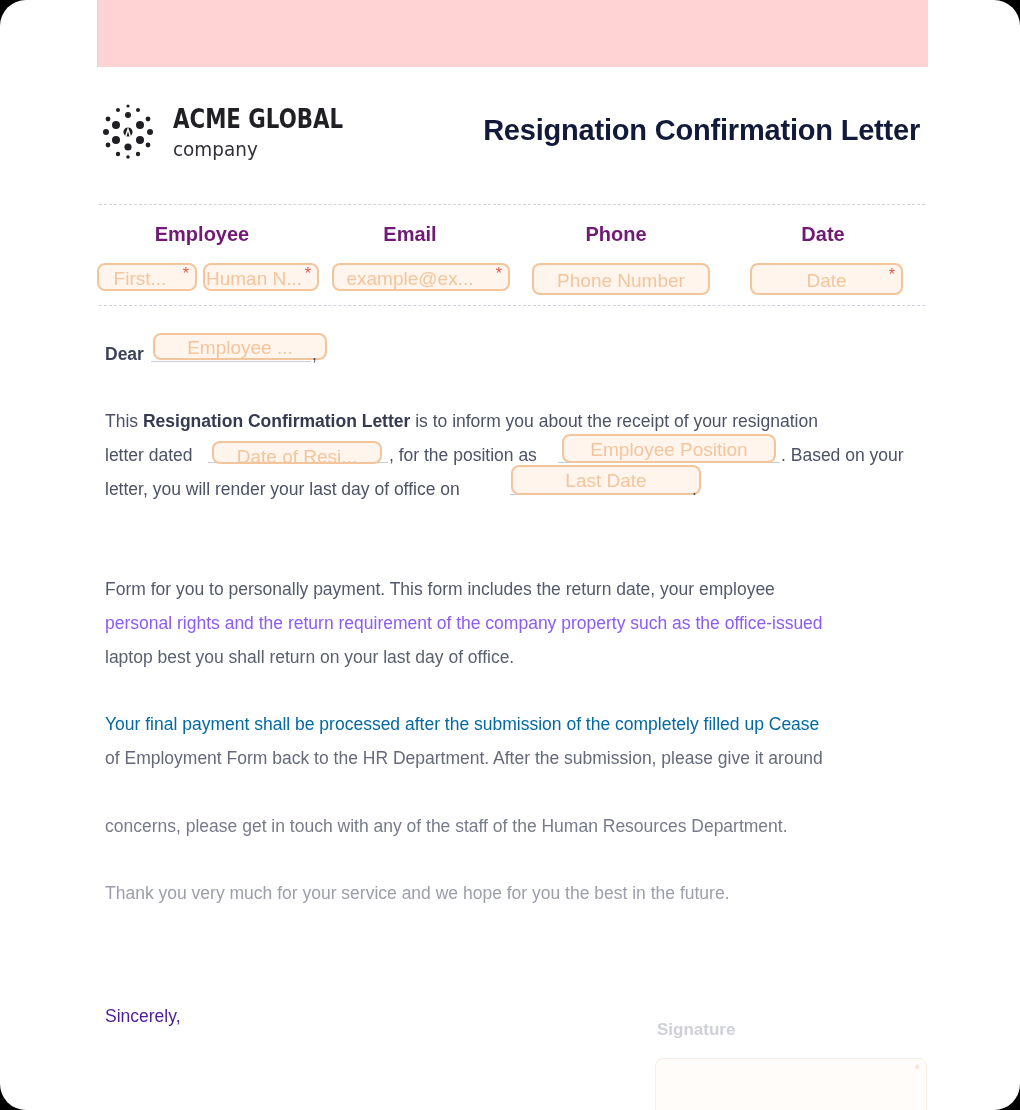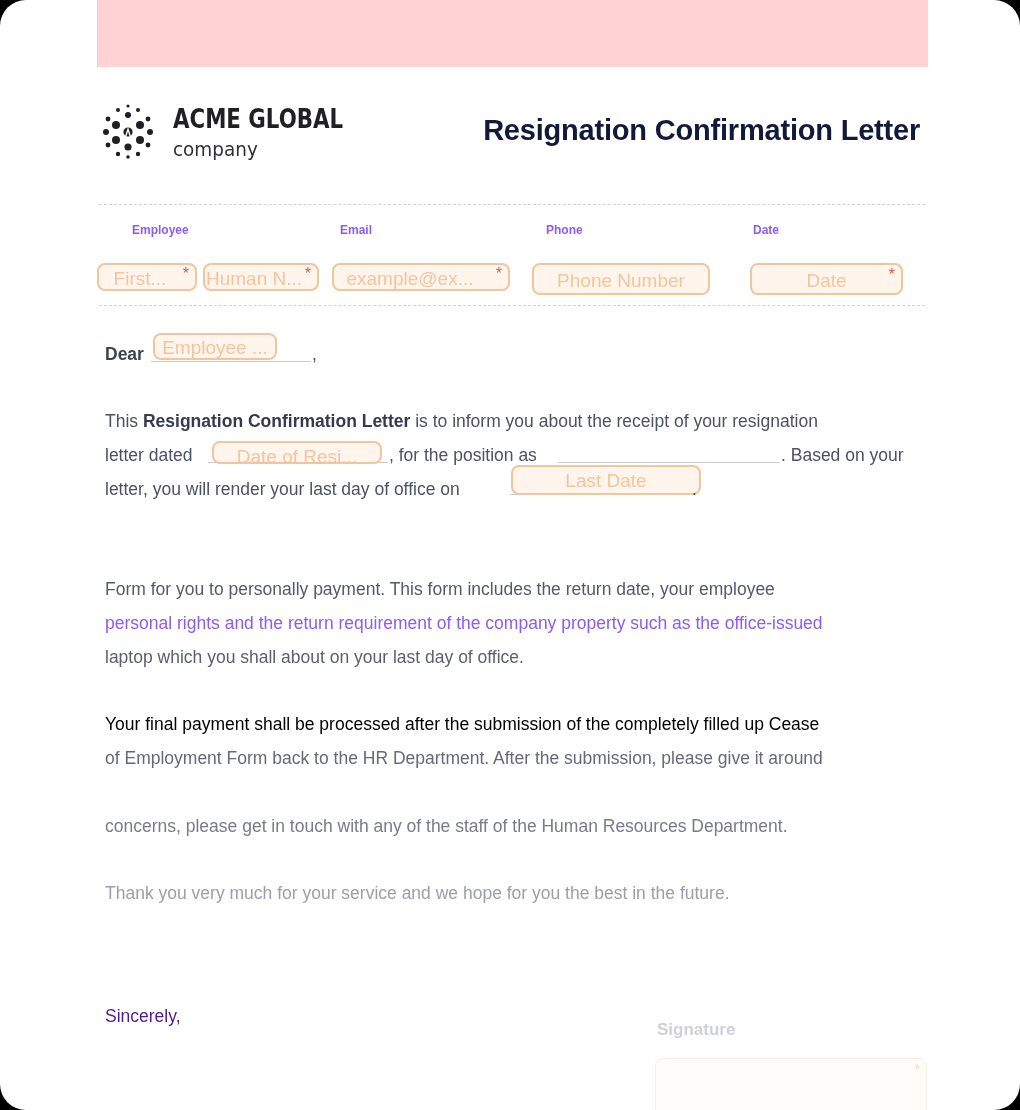--- a/index.html
+++ b/index.html
@@ -24,21 +24,22 @@
   .brand-sub {
     position:absolute; left:173px; top:137px; font-size:20px; color:#2f2f38;
     font-family:"DejaVu Sans", sans-serif; transform:scaleX(0.92); transform-origin:left top;
   }
   .doc-title {
     position:absolute; right:100px; top:114px; font-size:29px; font-weight:bold;
     color:#121a3a; letter-spacing:-0.2px;
   }
   .dash { position:absolute; left:99px; width:826px; border-top:1px dashed #cfd2da; }
   .col-label {
-    position:absolute; top:223px; font-size:12px; font-weight:bold; color:#8b5cf6;
+    position:absolute; top:223px; font-size:20px; font-weight:bold; color:#701a75;
+    text-align:center;
   }
   .field {
     position:absolute; height:28px; border:2px solid #f2c59c; border-radius:8px;
     background:#fff5ec; color:#f3c59d; font-size:19px; line-height:28px;
     text-align:center; box-sizing:border-box; white-space:nowrap; overflow:hidden;
   }
   .field .req {
     position:absolute; right:6px; top:-5px; color:#e5534b; font-size:16px;
   }
   .line { position:absolute; left:105px; font-size:17.5px; color:#4d5166; white-space:nowrap; }
@@ -111,48 +112,51 @@
   </div>
   <div class="field" style="left:750px;top:263px;width:153px;height:32px;line-height:32px">
     <span>Date</span>
     <span class="req" style="top:-6px">*</span>
   </div>
 
   <div class="dash" style="top:305px"></div>
 
   <div class="line" style="top:344px;font-weight:bold;color:#3d4259">Dear</div>
   <div class="underline" style="left:151px;top:361px;width:160px"></div>
-  <div class="field" style="left:153px;top:333px;width:124px;height:27px;line-height:26px">
+  <div class="field" style="left:153px;top:333px;width:174px;height:27px;line-height:26px">
     <span>Employee ...</span>
   </div>
   <div class="line" style="left:312px;top:344px">,</div>
 
   <div class="line" style="top:411px"><span>This </span><b>Resignation Confirmation Letter</b><span> is to inform you about the receipt of your resignation</span></div>
 
   <div class="line" style="top:445px">letter dated</div>
   <div class="underline" style="left:208px;top:462px;width:180px"></div>
   <div class="field" style="left:212px;top:441px;width:170px;height:23px;line-height:27px">
     <span>Date of Resi...</span>
   </div>
   <div class="line" style="left:389px;top:445px">, for the position as</div>
   <div class="underline" style="left:558px;top:462px;width:222px"></div>
+  <div class="field" style="left:562px;top:434px;width:214px;height:29px;line-height:27px">
+    <span>Employee Position</span>
+  </div>
   <div class="line" style="left:781px;top:445px">. Based on your</div>
 
   <div class="line" style="top:479px">letter, you will render your last day of office on</div>
   <div class="underline" style="left:510px;top:494px;width:182px"></div>
   <div class="field" style="left:511px;top:465px;width:190px;height:30px;line-height:28px">
     <span>Last Date</span>
   </div>
   <div class="line" style="left:692px;top:479px">.</div>
 
   <div class="p" style="top:579px;color:#55596d">Form for you to personally payment. This form includes the return date, your employee</div>
   <div class="p" style="top:613px;color:#8b5cf6">personal rights and the return requirement of the company property such as the office-issued</div>
-  <div class="p" style="top:647px;color:#5b5f72">laptop which you shall about on your last day of office.</div>
+  <div class="p" style="top:647px;color:#5b5f72">laptop best you shall return on your last day of office.</div>
 
-  <div class="p" style="top:714px;color:#000000">Your final payment shall be processed after the submission of the completely filled up Cease</div>
+  <div class="p" style="top:714px;color:#0369a1">Your final payment shall be processed after the submission of the completely filled up Cease</div>
   <div class="p" style="top:748px;color:#66697b">of Employment Form back to the HR Department. After the submission, please give it around</div>
   <div class="p" style="top:816px;color:#787b8b">concerns, please get in touch with any of the staff of the Human Resources Department.</div>
 
   <div class="p" style="top:883px;color:#9c9eab">Thank you very much for your service and we hope for you the best in the future.</div>
   <div class="p" style="top:1006px;color:#4c1d95">Sincerely,</div>
 
   <div class="sig-label">Signature</div>
   <div class="sig-box">
     <span class="req">*</span>
   </div>

